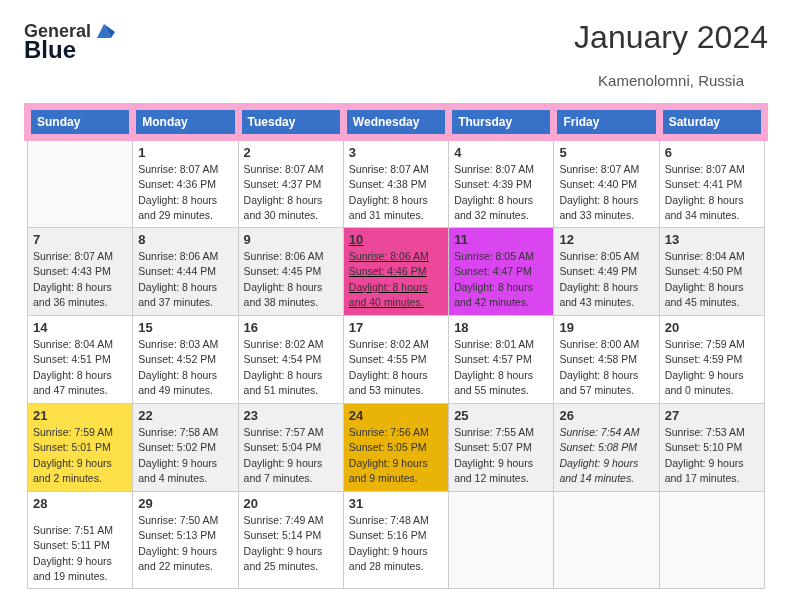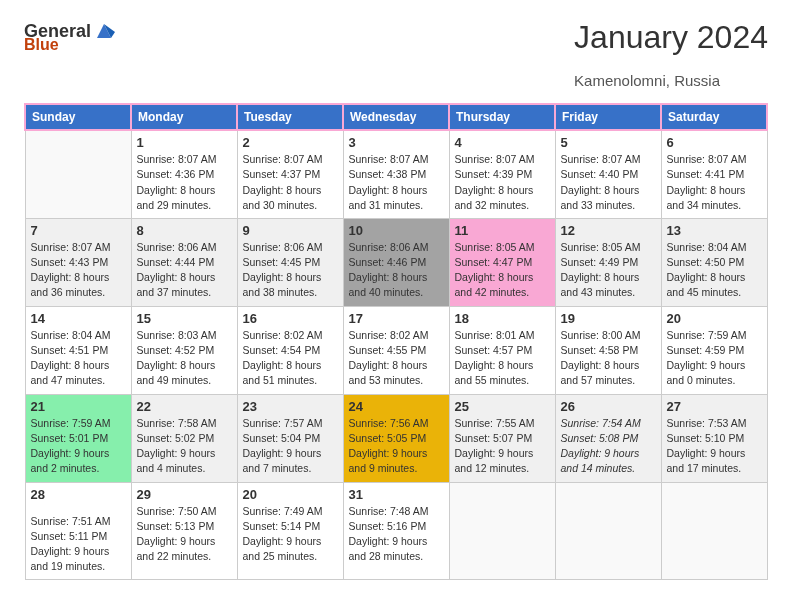--- a/index.html
+++ b/index.html
@@ -23,31 +23,31 @@
     .logo {
       display: flex;
       align-items: center;
     }
     .logo-text-general {
       font-size: 18px;
       font-weight: bold;
       color: #333;
     }
     .logo-text-blue {
-      font-size: 16px;
+      font-size: 24px;
       font-weight: bold;
-      color: #c2410c;
+      color: #0f172a;
     }
     .logo-icon {
       width: 22px;
       height: 22px;
       margin-left: 2px;
     }
     .title-area {
-      text-align: left;
+      text-align: center;
     }
     .month-title {
       font-size: 32px;
       color: #333;
       font-weight: normal;
       line-height: 1.1;
     }
     .location {
       font-size: 15px;
       color: #555;
@@ -58,21 +58,21 @@
       border-collapse: collapse;
       font-size: 11px;
     }
     .calendar th {
       background-color: #3771c8;
       color: #fff;
       padding: 5px 6px;
       text-align: left;
       font-size: 12px;
       font-weight: bold;
-      border: 2px solid #f9a8d4;
+      border: 7px solid #f9a8d4;
     }
     .calendar td {
       border: 1px solid #ccc;
       vertical-align: top;
       padding: 4px 5px;
       width: calc(100% / 7);
       height: 88px;
       background: #fff;
     }
     .calendar td.empty {
@@ -177,27 +177,27 @@
             <div class="day-detail" style="white-space: pre-line;">Sunrise: 8:06 AM
 Sunset: 4:44 PM
 Daylight: 8 hours and 37 minutes.</div>
           </td>
           <td style="background: rgb(240, 240, 240);">
             <div class="day-number">9</div>
             <div class="day-detail" style="white-space: pre-line;">Sunrise: 8:06 AM
 Sunset: 4:45 PM
 Daylight: 8 hours and 38 minutes.</div>
           </td>
-          <td style="background: #a3a3a3;">
+          <td style="background: #ec4899; text-decoration: underline;">
             <div class="day-number">10</div>
             <div class="day-detail" style="white-space: pre-line;">Sunrise: 8:06 AM
 Sunset: 4:46 PM
 Daylight: 8 hours and 40 minutes.</div>
           </td>
-          <td style="background: #f9a8d4;">
+          <td style="background: #d946ef;">
             <div class="day-number">11</div>
             <div class="day-detail" style="white-space: pre-line;">Sunrise: 8:05 AM
 Sunset: 4:47 PM
 Daylight: 8 hours and 42 minutes.</div>
           </td>
           <td style="background: rgb(240, 240, 240);">
             <div class="day-number">12</div>
             <div class="day-detail" style="white-space: pre-line;">Sunrise: 8:05 AM
 Sunset: 4:49 PM
 Daylight: 8 hours and 43 minutes.</div>
@@ -247,21 +247,21 @@
 Daylight: 8 hours and 57 minutes.</div>
           </td>
           <td>
             <div class="day-number">20</div>
             <div class="day-detail" style="white-space: pre-line;">Sunrise: 7:59 AM
 Sunset: 4:59 PM
 Daylight: 9 hours and 0 minutes.</div>
           </td>
         </tr>
         <tr>
-          <td style="background: #86efac;">
+          <td style="background: #fde047;">
             <div class="day-number">21</div>
             <div class="day-detail" style="white-space: pre-line;">Sunrise: 7:59 AM
 Sunset: 5:01 PM
 Daylight: 9 hours and 2 minutes.</div>
           </td>
           <td style="background: rgb(240, 240, 240);">
             <div class="day-number">22</div>
             <div class="day-detail" style="white-space: pre-line;">Sunrise: 7:58 AM
 Sunset: 5:02 PM
 Daylight: 9 hours and 4 minutes.</div>

